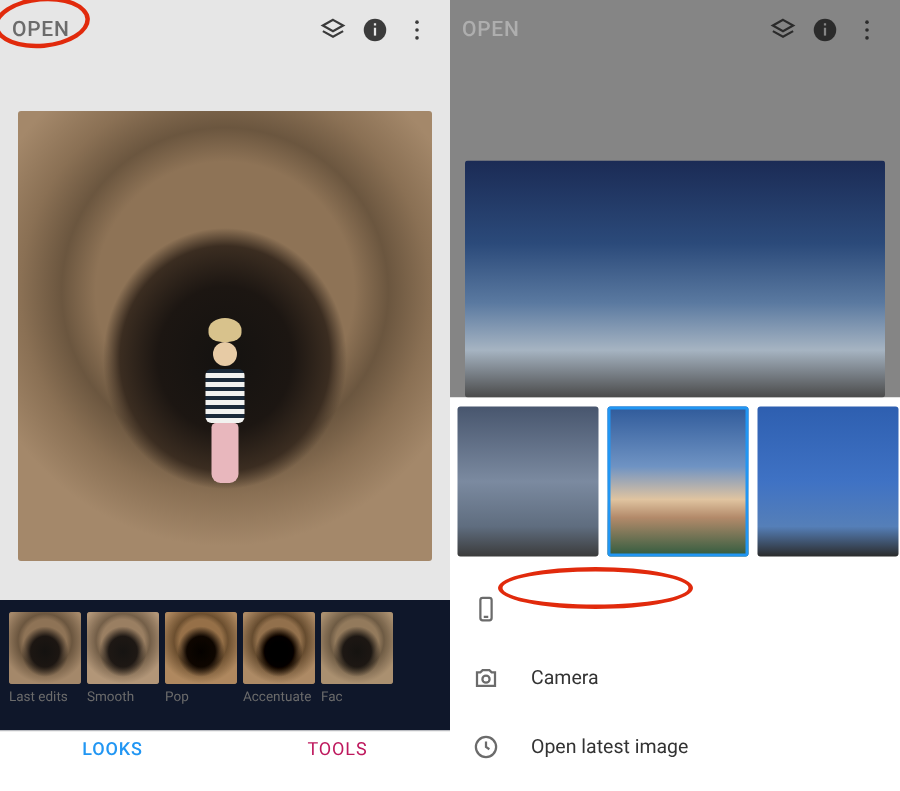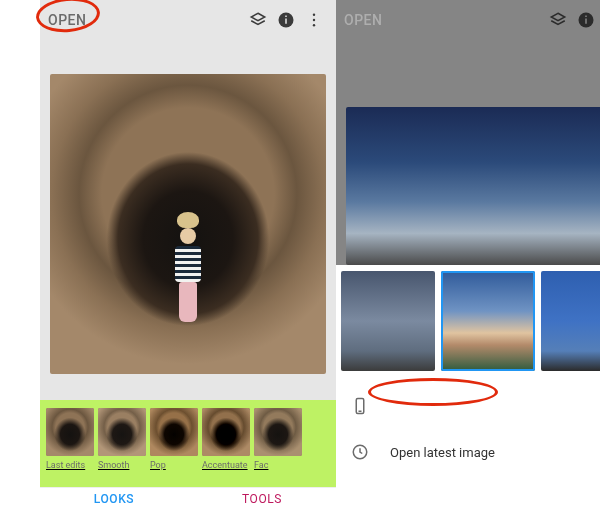--- a/index.html
+++ b/index.html
@@ -1,33 +1,33 @@
 <!DOCTYPE html>
 <html><head>
 <meta charset="utf-8">
 <style>
   * { box-sizing: border-box; margin: 0; padding: 0; }
   body { font-family: -apple-system, Roboto, Arial, sans-serif; width: 600px; height: 527px; overflow: hidden; background: #fff; }
-  .wrap { display: flex; width: 600px; height: 527px; padding-left: 40px; }
+  .wrap { display: flex; width: 600px; height: 527px; }
   .pane { width: 300px; height: 527px; position: relative; }
   .left .header, .right .header { height: 40px; display: flex; align-items: center; padding: 0 8px; }
   .left .header { background: #e6e6e6; }
   .right .header { background: #858585; }
   .open-label { font-size: 14px; letter-spacing: 0.5px; color: #6b6b6b; font-weight: 500; }
   .right .open-label { color: #aeaeae; }
   .header .spacer { flex: 1; }
   .icn { width: 28px; height: 28px; display: flex; align-items: center; justify-content: center; color: #3b3b3b; }
   .right .icn { color: #2b2b2b; }
   svg { display: block; }
 
   .left .canvas { background: #e6e6e6; height: calc(527px - 40px - 87px - 40px); display: flex; align-items: center; justify-content: center; padding: 16px 10px 8px; }
   .tree-img { width: 276px; height: 300px; border-radius: 2px; overflow: hidden; position: relative; }
   .tree-bg { position: absolute; inset: 0; }
 
-  .thumbs { display: flex; gap: 4px; padding: 8px 6px 0; height:87px; background:#bef264; overflow:hidden;text-decoration:underline; }
+  .thumbs { display: flex; gap: 4px; padding: 8px 6px 0; height:87px; background:#0f172a; overflow:hidden; }
   .thumb { width: 48px; flex:0 0 48px; }
   .thumb .sq { width: 48px; height: 48px; background: #897258; border-radius: 2px; overflow:hidden; position:relative; }
   .thumb .lbl { font-size: 9px; color: #6b6b6b; text-align: left; margin-top: 4px; white-space: nowrap; overflow: hidden; }
   .thumb .sq .mini { position:absolute; inset:0; }
 
   .tabs { display:flex; height:23px; align-items:center; border-top:1px solid #eee; }
   .tab { flex:1; text-align:center; font-size:12px; letter-spacing:0.6px; color:#be185d; }
   .tab.active { color:#2196f3; font-weight:500; }
 
   .right .canvas { background:#858585; height:225px; display:flex; align-items:flex-end; justify-content:center; padding:0 10px 0; }
@@ -196,20 +196,29 @@
         <div class="action-row">
           <span class="action-icon">
             <svg width="18" height="18" viewBox="0 0 24 24" fill="none" stroke="currentColor" stroke-width="2">
                 <rect x="7" y="2" width="10" height="20" rx="2"></rect>
                 <line x1="10" y1="19" x2="14" y2="19"></line>
               </svg>
           </span>
         </div>
         <div class="action-row">
           <span class="action-icon">
+            <svg width="18" height="18" viewBox="0 0 24 24" fill="currentColor">
+                <path d="M4 7h3l2-2h6l2 2h3v12H4z" fill="none" stroke="currentColor" stroke-width="2"></path>
+                <circle cx="12" cy="13" r="3.2" fill="none" stroke="currentColor" stroke-width="2"></circle>
+              </svg>
+          </span>
+          <span class="action-label">Camera</span>
+        </div>
+        <div class="action-row">
+          <span class="action-icon">
             <svg width="18" height="18" viewBox="0 0 24 24" fill="none" stroke="currentColor" stroke-width="2">
                 <circle cx="12" cy="12" r="9"></circle>
                 <path d="M12 7v5l3 2"></path>
               </svg>
           </span>
           <span class="action-label">Open latest image</span>
         </div>
       </div>
     </div>
 

